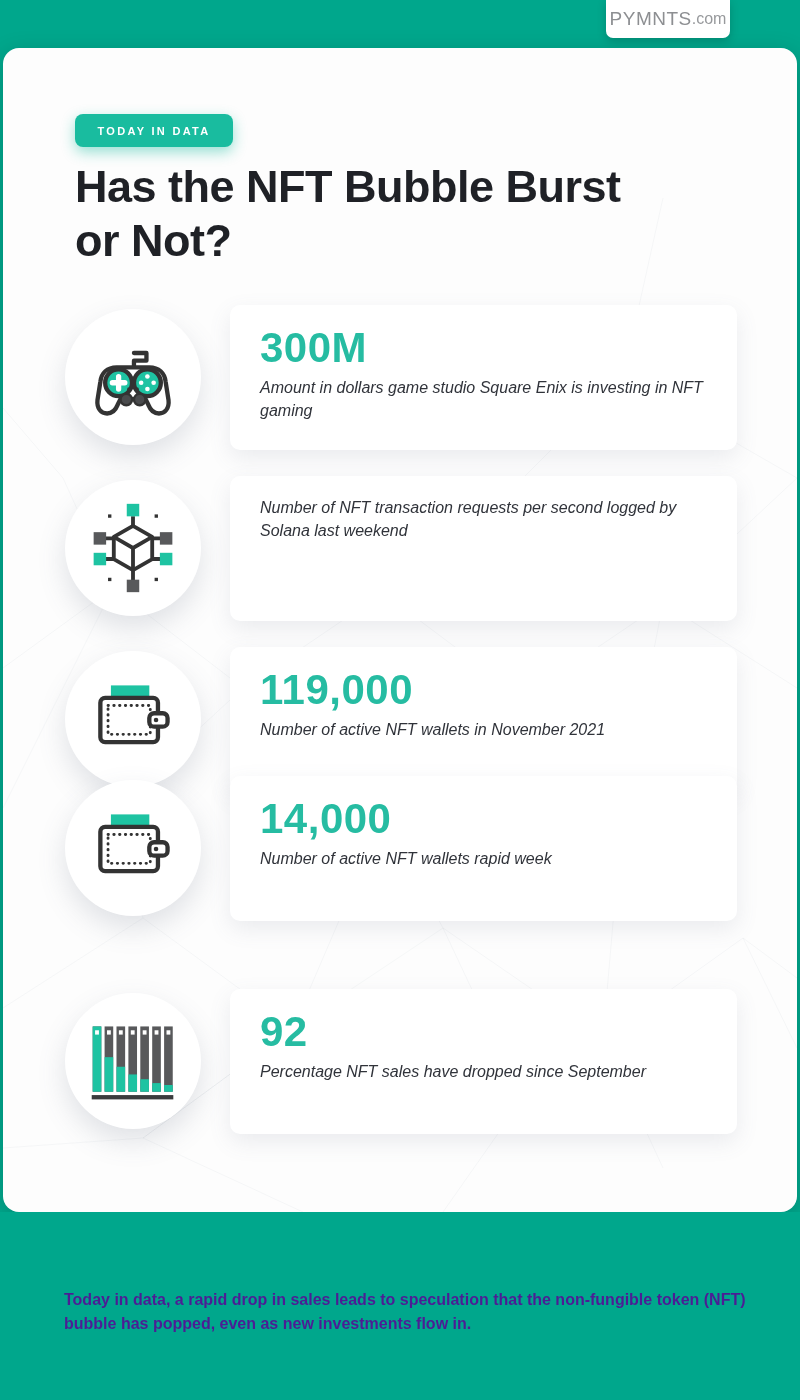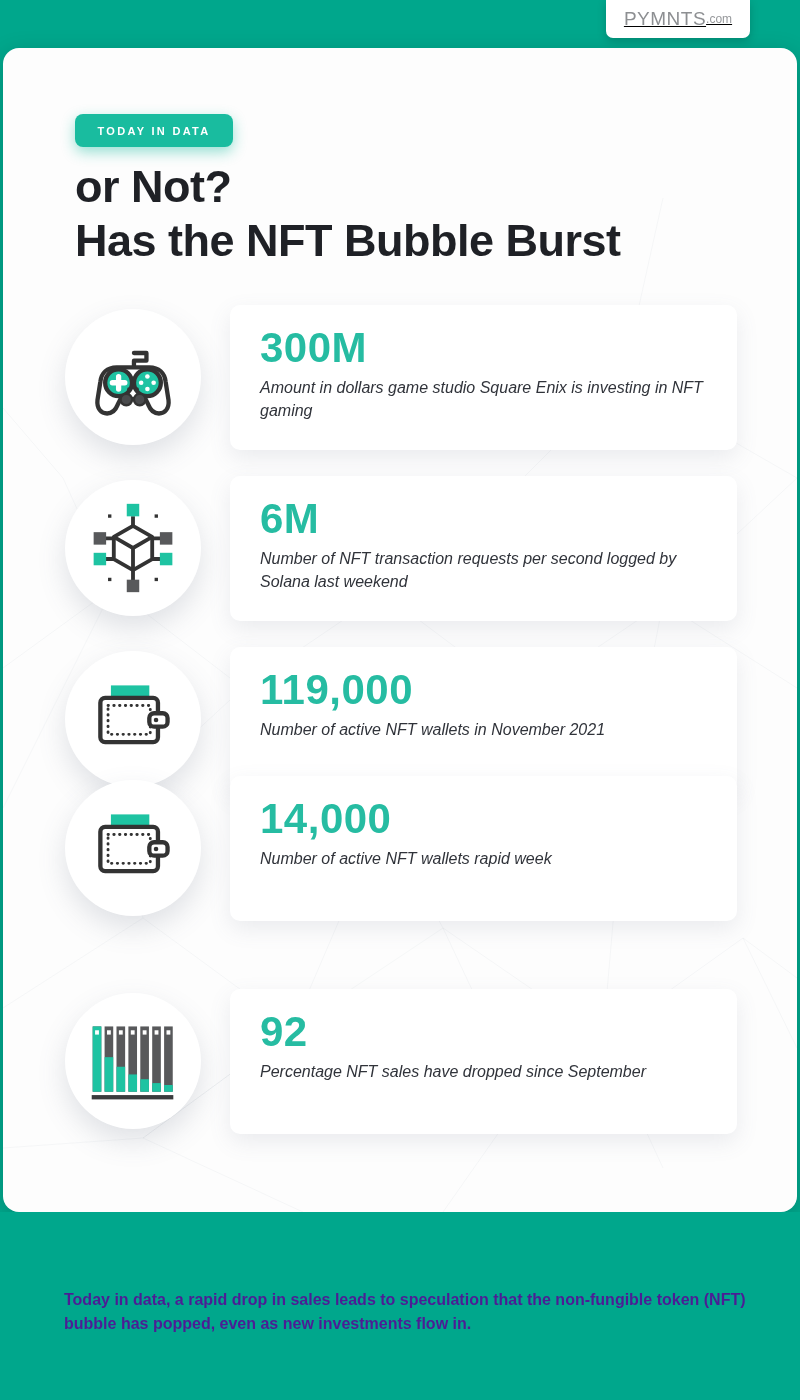--- a/index.html
+++ b/index.html
@@ -7,30 +7,29 @@
   body {
     position: relative;
     width: 800px; height: 1400px;
     background: #00A78C;
     font-family: "Liberation Sans", sans-serif;
     overflow: hidden;
   }
   
   .logo-plate {
     position: absolute; top: 0; left: 606px;
-    width: 144px; height: 38px;
+    width: 124px; height: 38px;
     background: #ffffff;
     border-radius: 0 0 7px 7px;
     box-shadow: 0 3px 10px rgba(0,0,0,0.18);
     display: flex; align-items: center; justify-content: center;
     z-index: 5;
-    text-decoration: underline;
   }
   .logo-name { font-size: 19px; color: #8D8F92; letter-spacing: 0.5px; font-weight: 400; }
-  .logo-tld  { font-size: 12px; color: #97999C; }
+  .logo-tld  { font-size: 16px; color: #97999C; }
   
   .sheet {
     position: absolute; left: 3px; top: 48px;
     width: 794px; height: 1164px;
     background: #FDFDFD;
     border-radius: 16px;
     box-shadow: 0 6px 24px rgba(0,0,0,0.18);
     overflow: hidden;
   }
   .mesh { position: absolute; inset: 0; width: 100%; height: 100%; pointer-events: none; }
@@ -107,22 +106,22 @@
       <path d="M0,1100 L140,1090 L300,1164 M140,1090 L290,980 M440,880 L520,1050 L600,990 M520,1050 L440,1164"></path>
       <path d="M60,430 L0,360 M60,430 L110,540 M520,430 L620,330 L794,430 M620,330 L660,150"></path>
     </g>
   </svg>
 
   <div class="badge">
     <span>TODAY IN DATA</span>
   </div>
 
   <h1 class="title">
+    <span>Has the NFT Bubble Burst</span>
     <span>or Not?</span>
-    <span>Has the NFT Bubble Burst</span>
   </h1>
 
   <div class="row row-1">
     <div class="icon-circle">
       <svg viewBox="0 0 100 100">
         <path d="M51,41 V33 H64 V25 H51" fill="none" stroke="#333333" stroke-width="4.5" stroke-linecap="round" stroke-linejoin="round"></path>
         <path d="M33,40 H67 C77,40 83,46 84,55 L87,74 C88,83 83,88 77,88 C71,88 68,84 66,79 L63,73 H37 L34,79 C32,84 29,88 23,88 C17,88 12,83 13,74 L16,55 C17,46 23,40 33,40 Z" fill="#ffffff" stroke="#333333" stroke-width="4.5" stroke-linejoin="round"></path>
         <circle cx="35" cy="56" r="14" fill="#1EC3A2" stroke="#333333" stroke-width="4.5"></circle>
         <path d="M35,49.5 V62.5 M28.5,56 H41.5" stroke="#ffffff" stroke-width="5.5" stroke-linecap="round"></path>
         <circle cx="65" cy="56" r="14" fill="#1EC3A2" stroke="#333333" stroke-width="4.5"></circle>
@@ -156,21 +155,20 @@
         <rect x="9" y="55" width="13" height="13" fill="#1EC3A2"></rect>
         <rect x="78" y="33.5" width="13" height="13" fill="#58595B"></rect>
         <rect x="78" y="55" width="13" height="13" fill="#1EC3A2"></rect>
         <rect x="24" y="15" width="3.5" height="3.5" fill="#333333"></rect>
         <rect x="72.5" y="15" width="3.5" height="3.5" fill="#333333"></rect>
         <rect x="24" y="81" width="3.5" height="3.5" fill="#333333"></rect>
         <rect x="72.5" y="81" width="3.5" height="3.5" fill="#333333"></rect>
       </svg>
     </div>
     <div class="stat-card">
-      <div class="stat-value">6M</div>
       <div class="stat-desc">Number of NFT transaction requests per second logged by Solana last weekend</div>
     </div>
   </div>
 
   <div class="row row-3">
     <div class="icon-circle">
       <svg viewBox="0 0 100 100">
         <rect x="27" y="15" width="40" height="19" fill="#1EC3A2"></rect>
         <rect x="16" y="28" width="60" height="46" rx="5" fill="#ffffff" stroke="#333333" stroke-width="4.5"></rect>
         <rect x="24" y="36" width="44" height="30" fill="none" stroke="#333333" stroke-width="3" stroke-dasharray="0.4 5.6" stroke-linecap="round"></rect>

